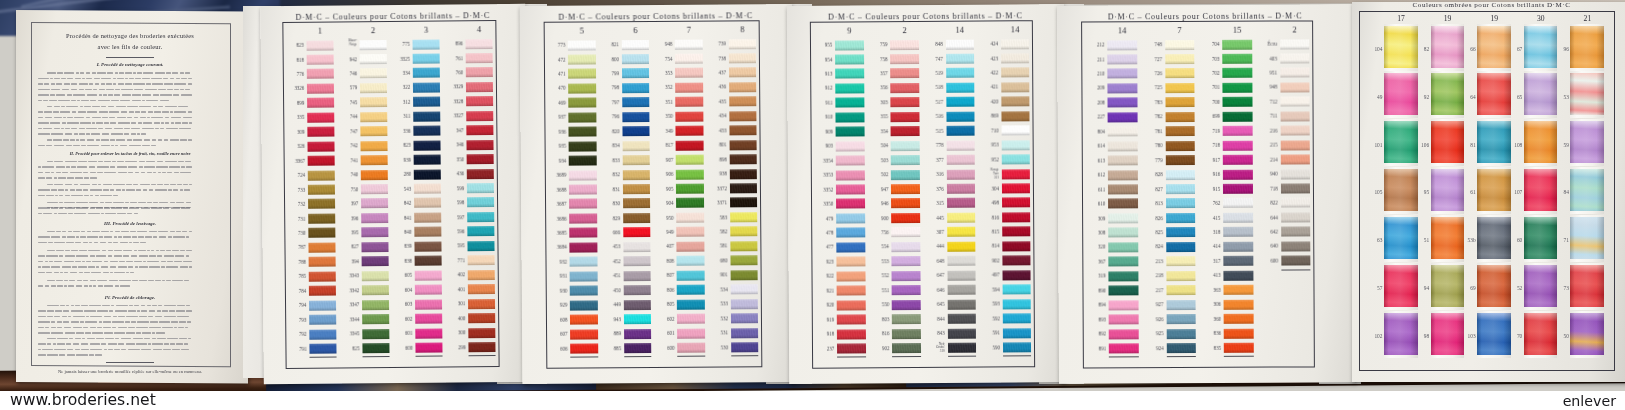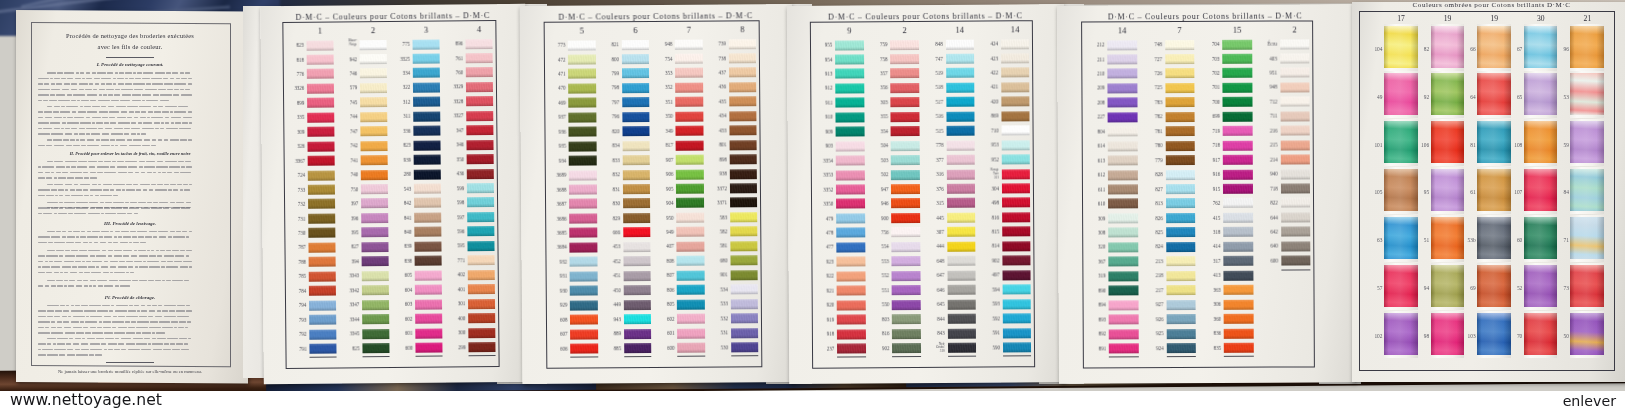--- a/index.html
+++ b/index.html
@@ -2096,15 +2096,15 @@
         <span class="sh"></span>
       </div>
 <div class="omlab blurA" style="left:1558.9px;top:333.1px;width:10.0px;">50</div>
 <div class="spool blurA" style="left:1570.4px;top:310.9px;width:33.5px;height:47.0px;"></div>
 <div class="omchip blurA" style="left:1570.4px;top:312.9px;width:33.5px;height:42.0px;background:linear-gradient(183deg,#c8a8dc 0%,#8f4cb8 20%,#9a5ac0 45%,#e2a84a 68%,#9a5ac0 88%,#8f4cb8 100%);">
         <span class="sh"></span>
       </div>
 </div>
 <div id="vign"></div>
 <div style="position:absolute;left:0;top:391px;width:1625px;height:19px;background:#fff;"></div>
-<div class="wm" style="left:10px;top:391px;font-size:15.6px;">www.nettoyage.net</div>
+<div class="wm" style="left:10px;top:391px;font-size:15.6px;">www.broderies.net</div>
 <div class="wm" style="right:9px;top:394px;font-size:14.2px;line-height:1;">enlever</div>
 </div>
 
 </body></html>

